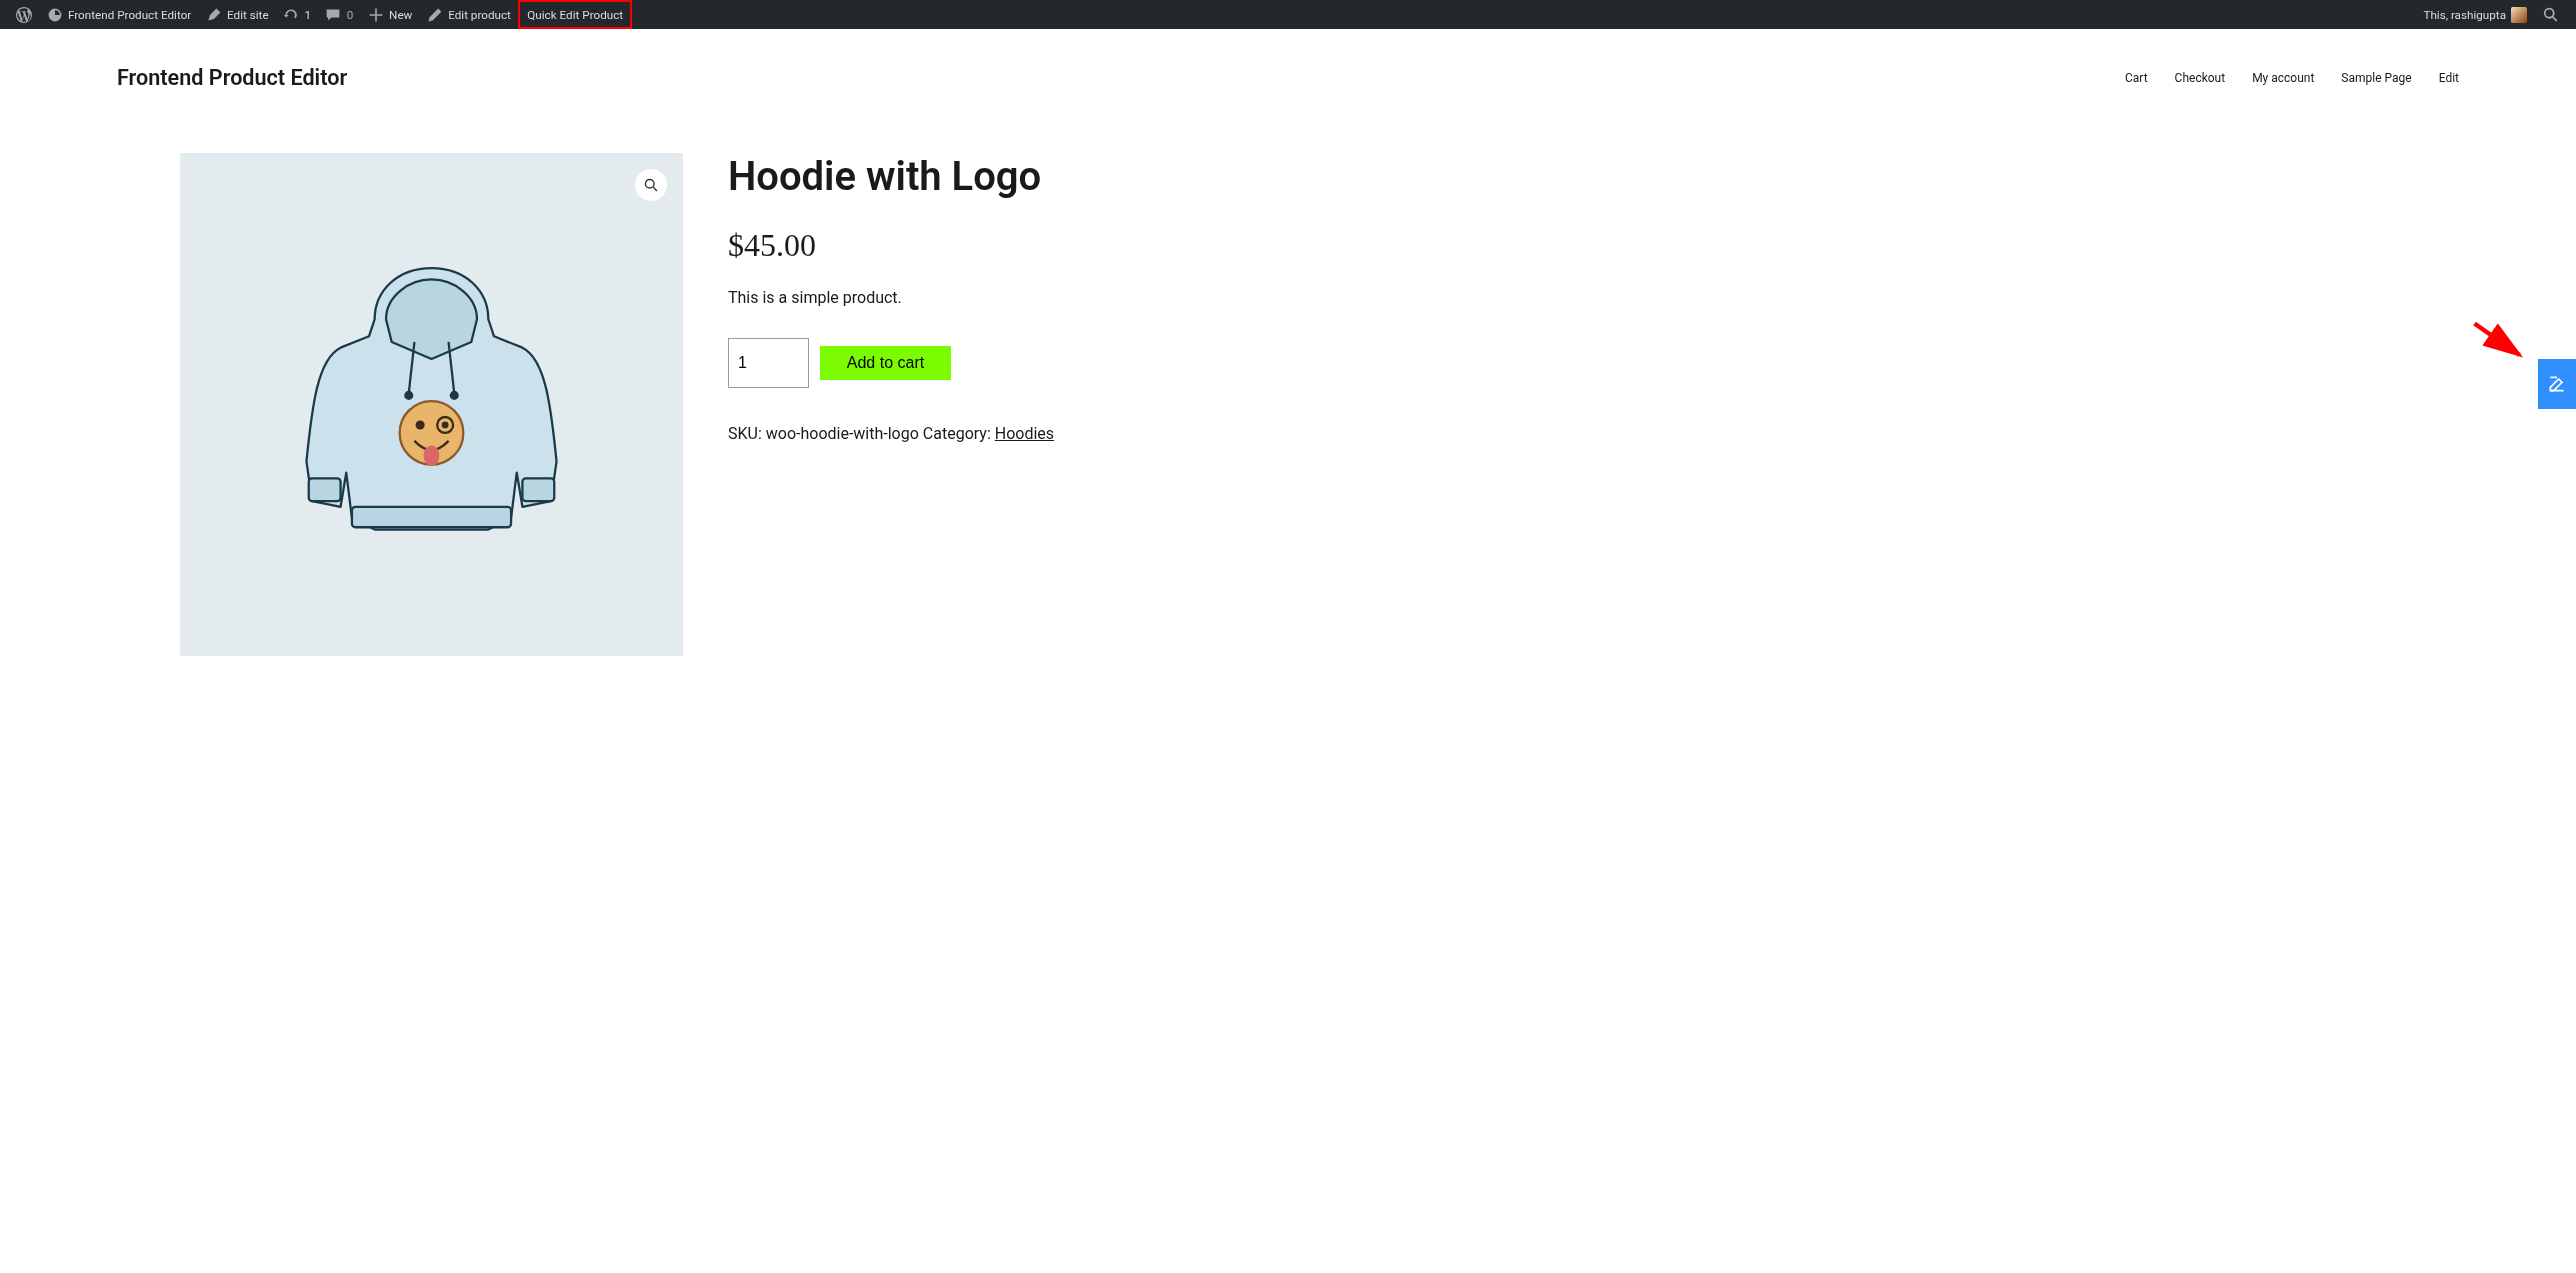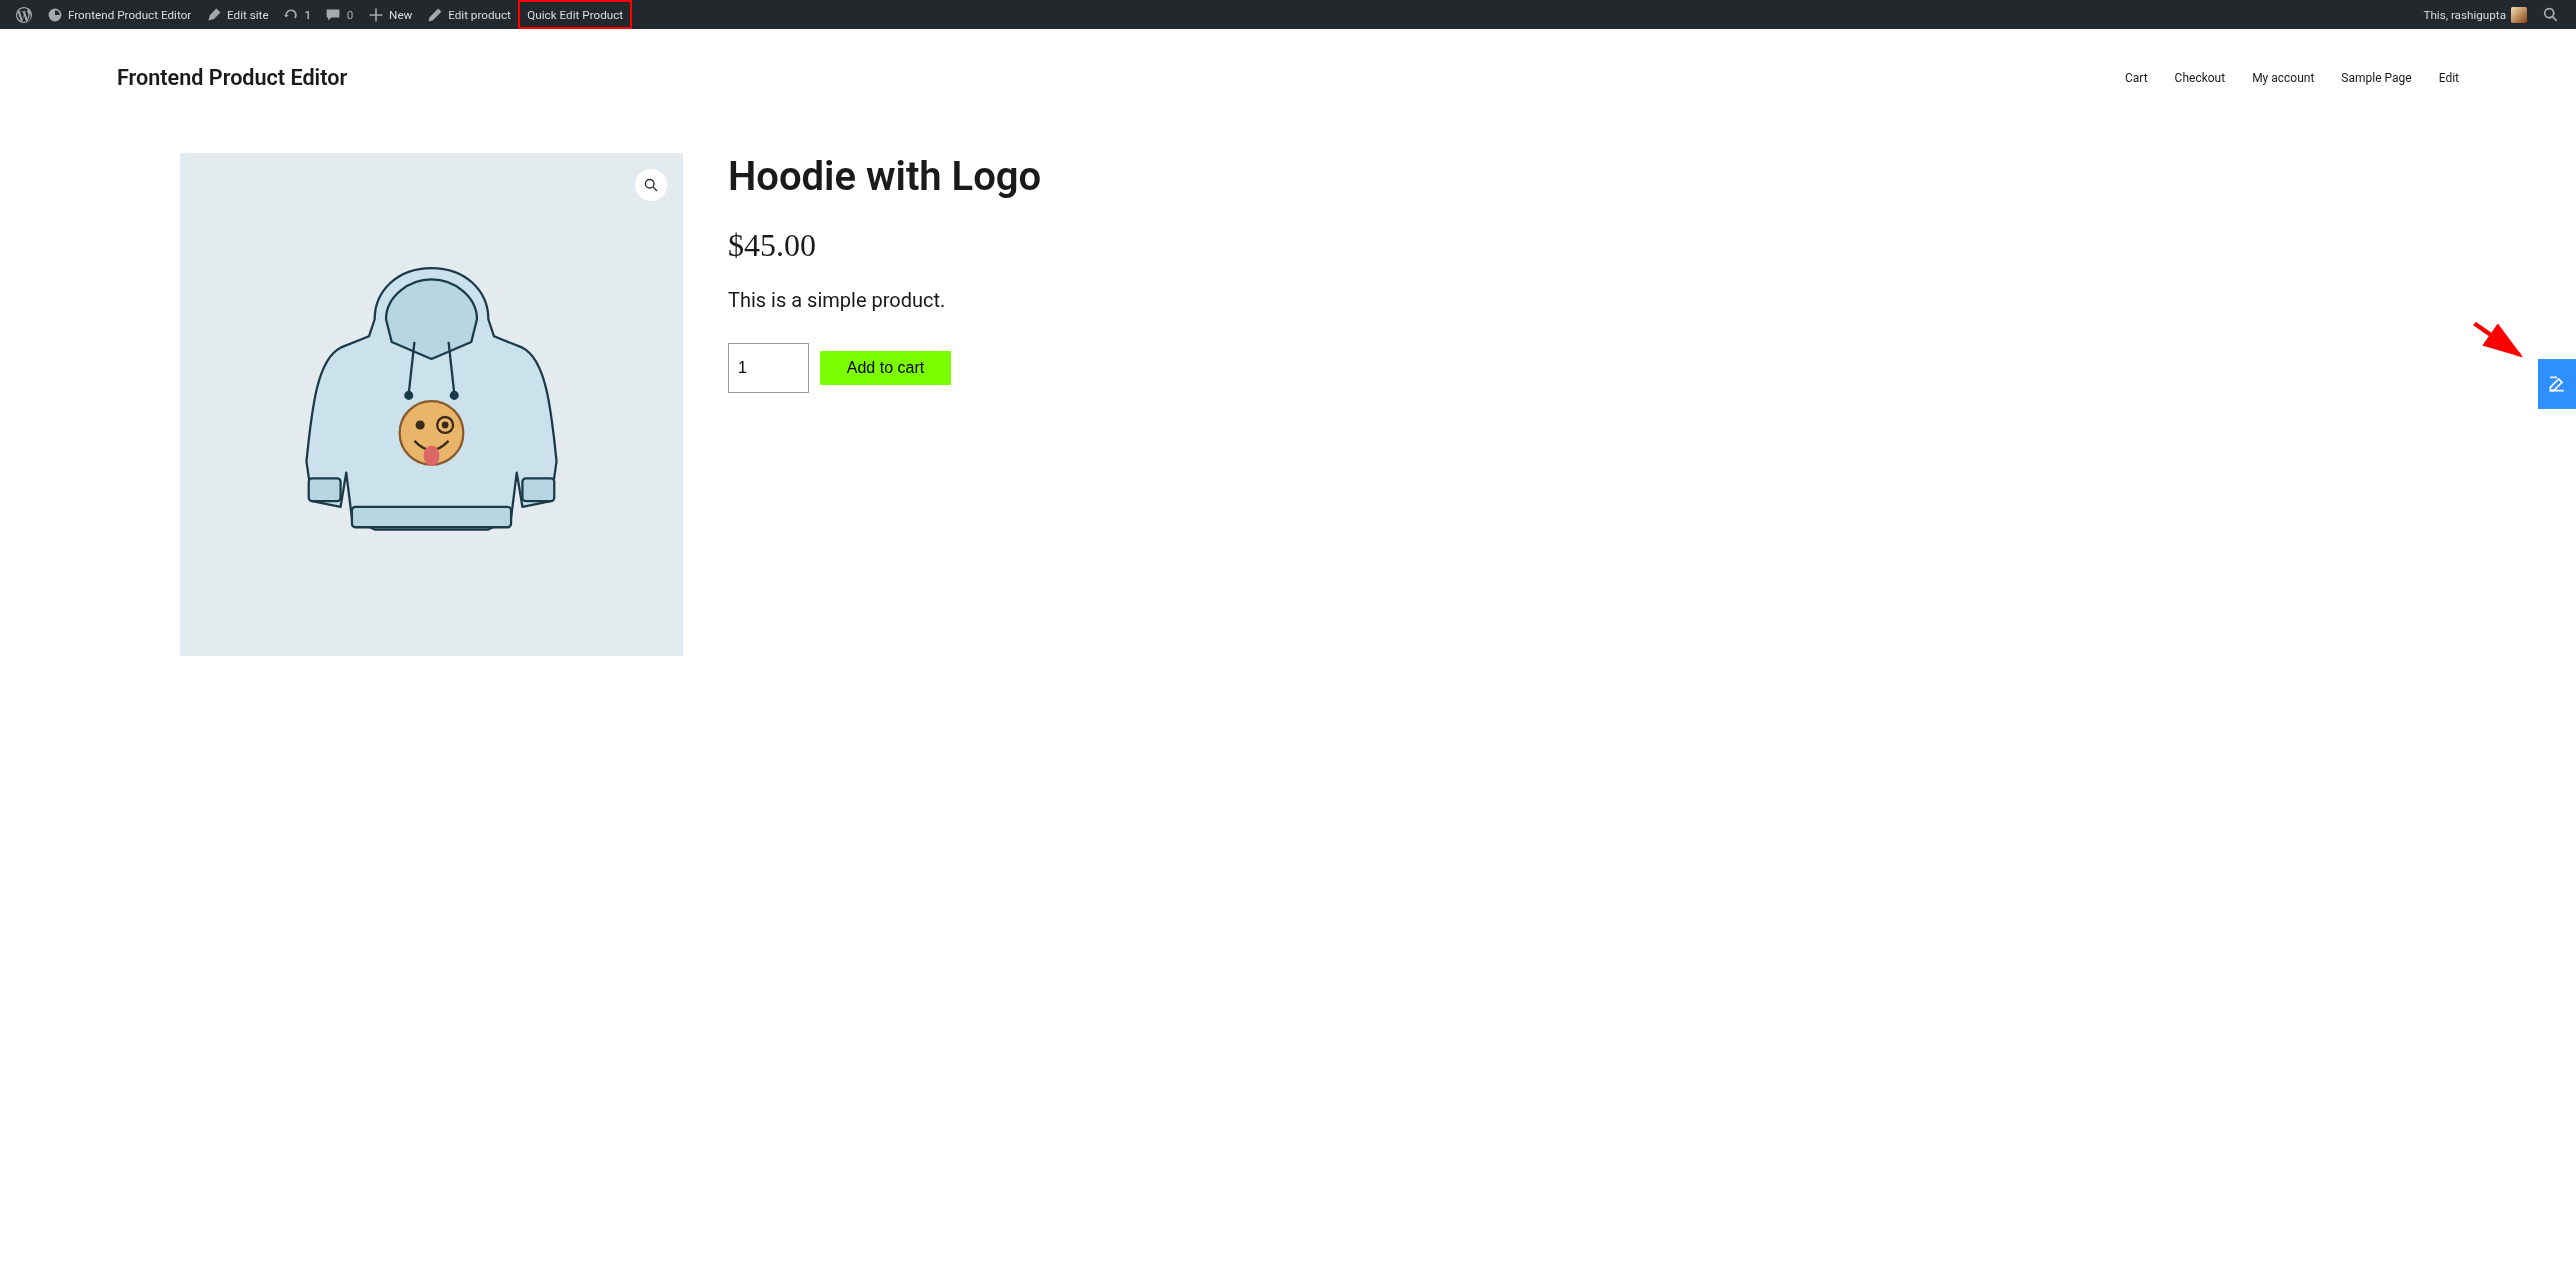--- a/index.html
+++ b/index.html
@@ -28,21 +28,21 @@
 .product-wrap { display: flex; gap: 45px; }
 .product-image { width: 503px; height: 503px; background: #e4ebef; position: relative; display:flex; align-items:center; justify-content:center; }
 .zoom-btn { position: absolute; top: 16px; right: 16px; width: 32px; height: 32px; border-radius: 50%; background: #fff; display: flex; align-items: center; justify-content: center; cursor: pointer; border:none; }
 .zoom-btn svg { width: 14.4px; height: 14.4px; stroke:#333; fill:none; stroke-width:2; }
 
 .hoodie { width: 341px; height: 341px; }
 
 .product-info { flex: 1; }
 .product-title { font-size: 40px; font-weight: 600; color: #1a1a1a; margin-bottom: 27px; }
 .price { font-size: 32px; font-weight: 400; color: #1a1a1a; margin-bottom: 24px; font-family: Liberation Serif, serif; }
-.description { font-size: 20px; color: #1a1a1a; margin-bottom: 31px; }
+.description { font-size: 16px; color: #1a1a1a; margin-bottom: 31px; }
 .cart-row { display: flex; gap: 10.8px; align-items: center; margin-bottom: 36px; }
 .qty-input { width: 81px; height: 50px; border: 0.9px solid #999; font-size: 16px; padding: 0 9px; }
 .add-cart-btn { background: #7cfc00; border: none; padding: 0 27px; height: 34px; font-size: 16px; font-weight: 500; cursor: pointer; color:#000; }
 .meta { font-size: 16px; color: #1a1a1a; }
 .meta a { color: #1a1a1a; text-decoration: underline; }
 
 
 .side-tab { position: fixed; right: 0; top: 359px; width: 38px; height: 50px; background: #2f8fff; display: flex; align-items: center; justify-content: center; cursor: pointer; }
 .side-tab svg { width: 20px; height: 20px; stroke: #fff; fill: none; stroke-width: 2; }
 
@@ -157,20 +157,23 @@
     </div>
 
     <div class="product-info">
       <h1 class="product-title">Hoodie with Logo</h1>
       <div class="price">$45.00</div>
       <p class="description">This is a simple product.</p>
       <div class="cart-row">
         <input type="number" class="qty-input" value="1" style="">
         <button class="add-cart-btn">Add to cart</button>
       </div>
+      <div class="meta">
+        <span>SKU: </span><span>woo-hoodie-with-logo</span><span> Category: </span><a href="#">Hoodies</a>
+      </div>
     </div>
   </div>
 </div>
 
 <div class="side-tab">
   <svg viewBox="0 0 24 24">
       <path d="M4 16l10-10 4 4-10 10H4v-4z"></path>
       <path d="M4 4h8M4 20h16"></path>
     </svg>
 </div>

